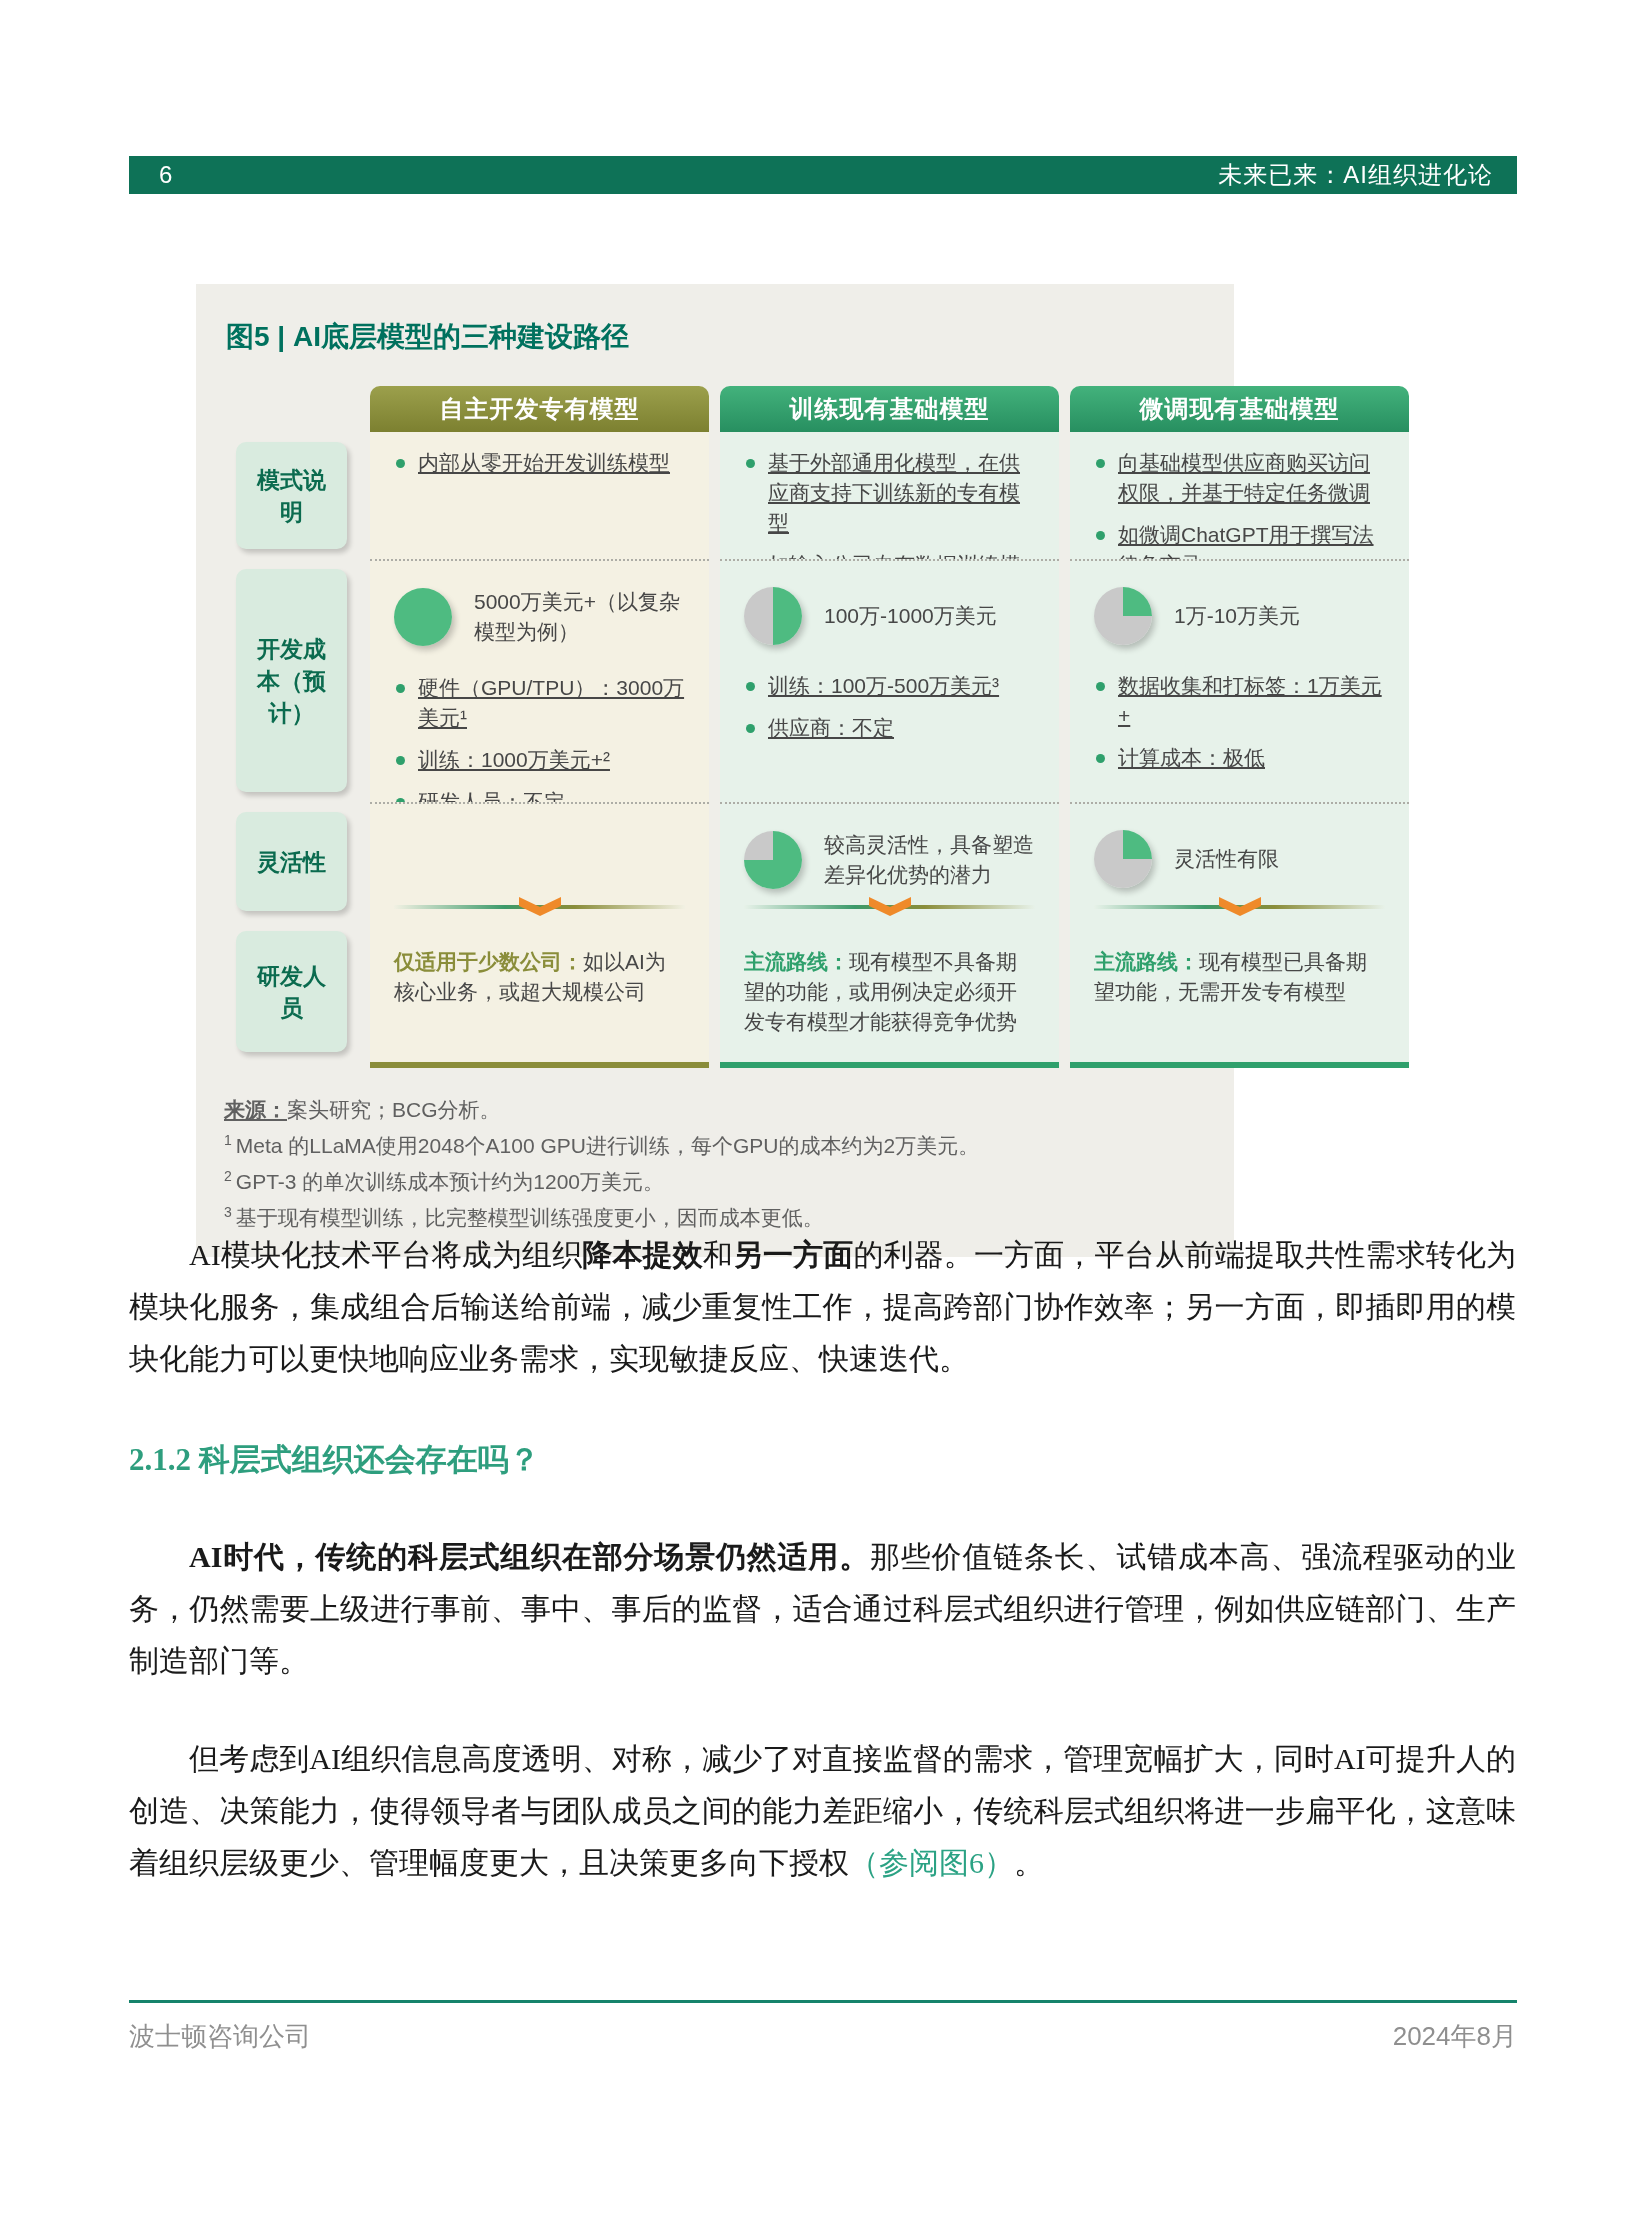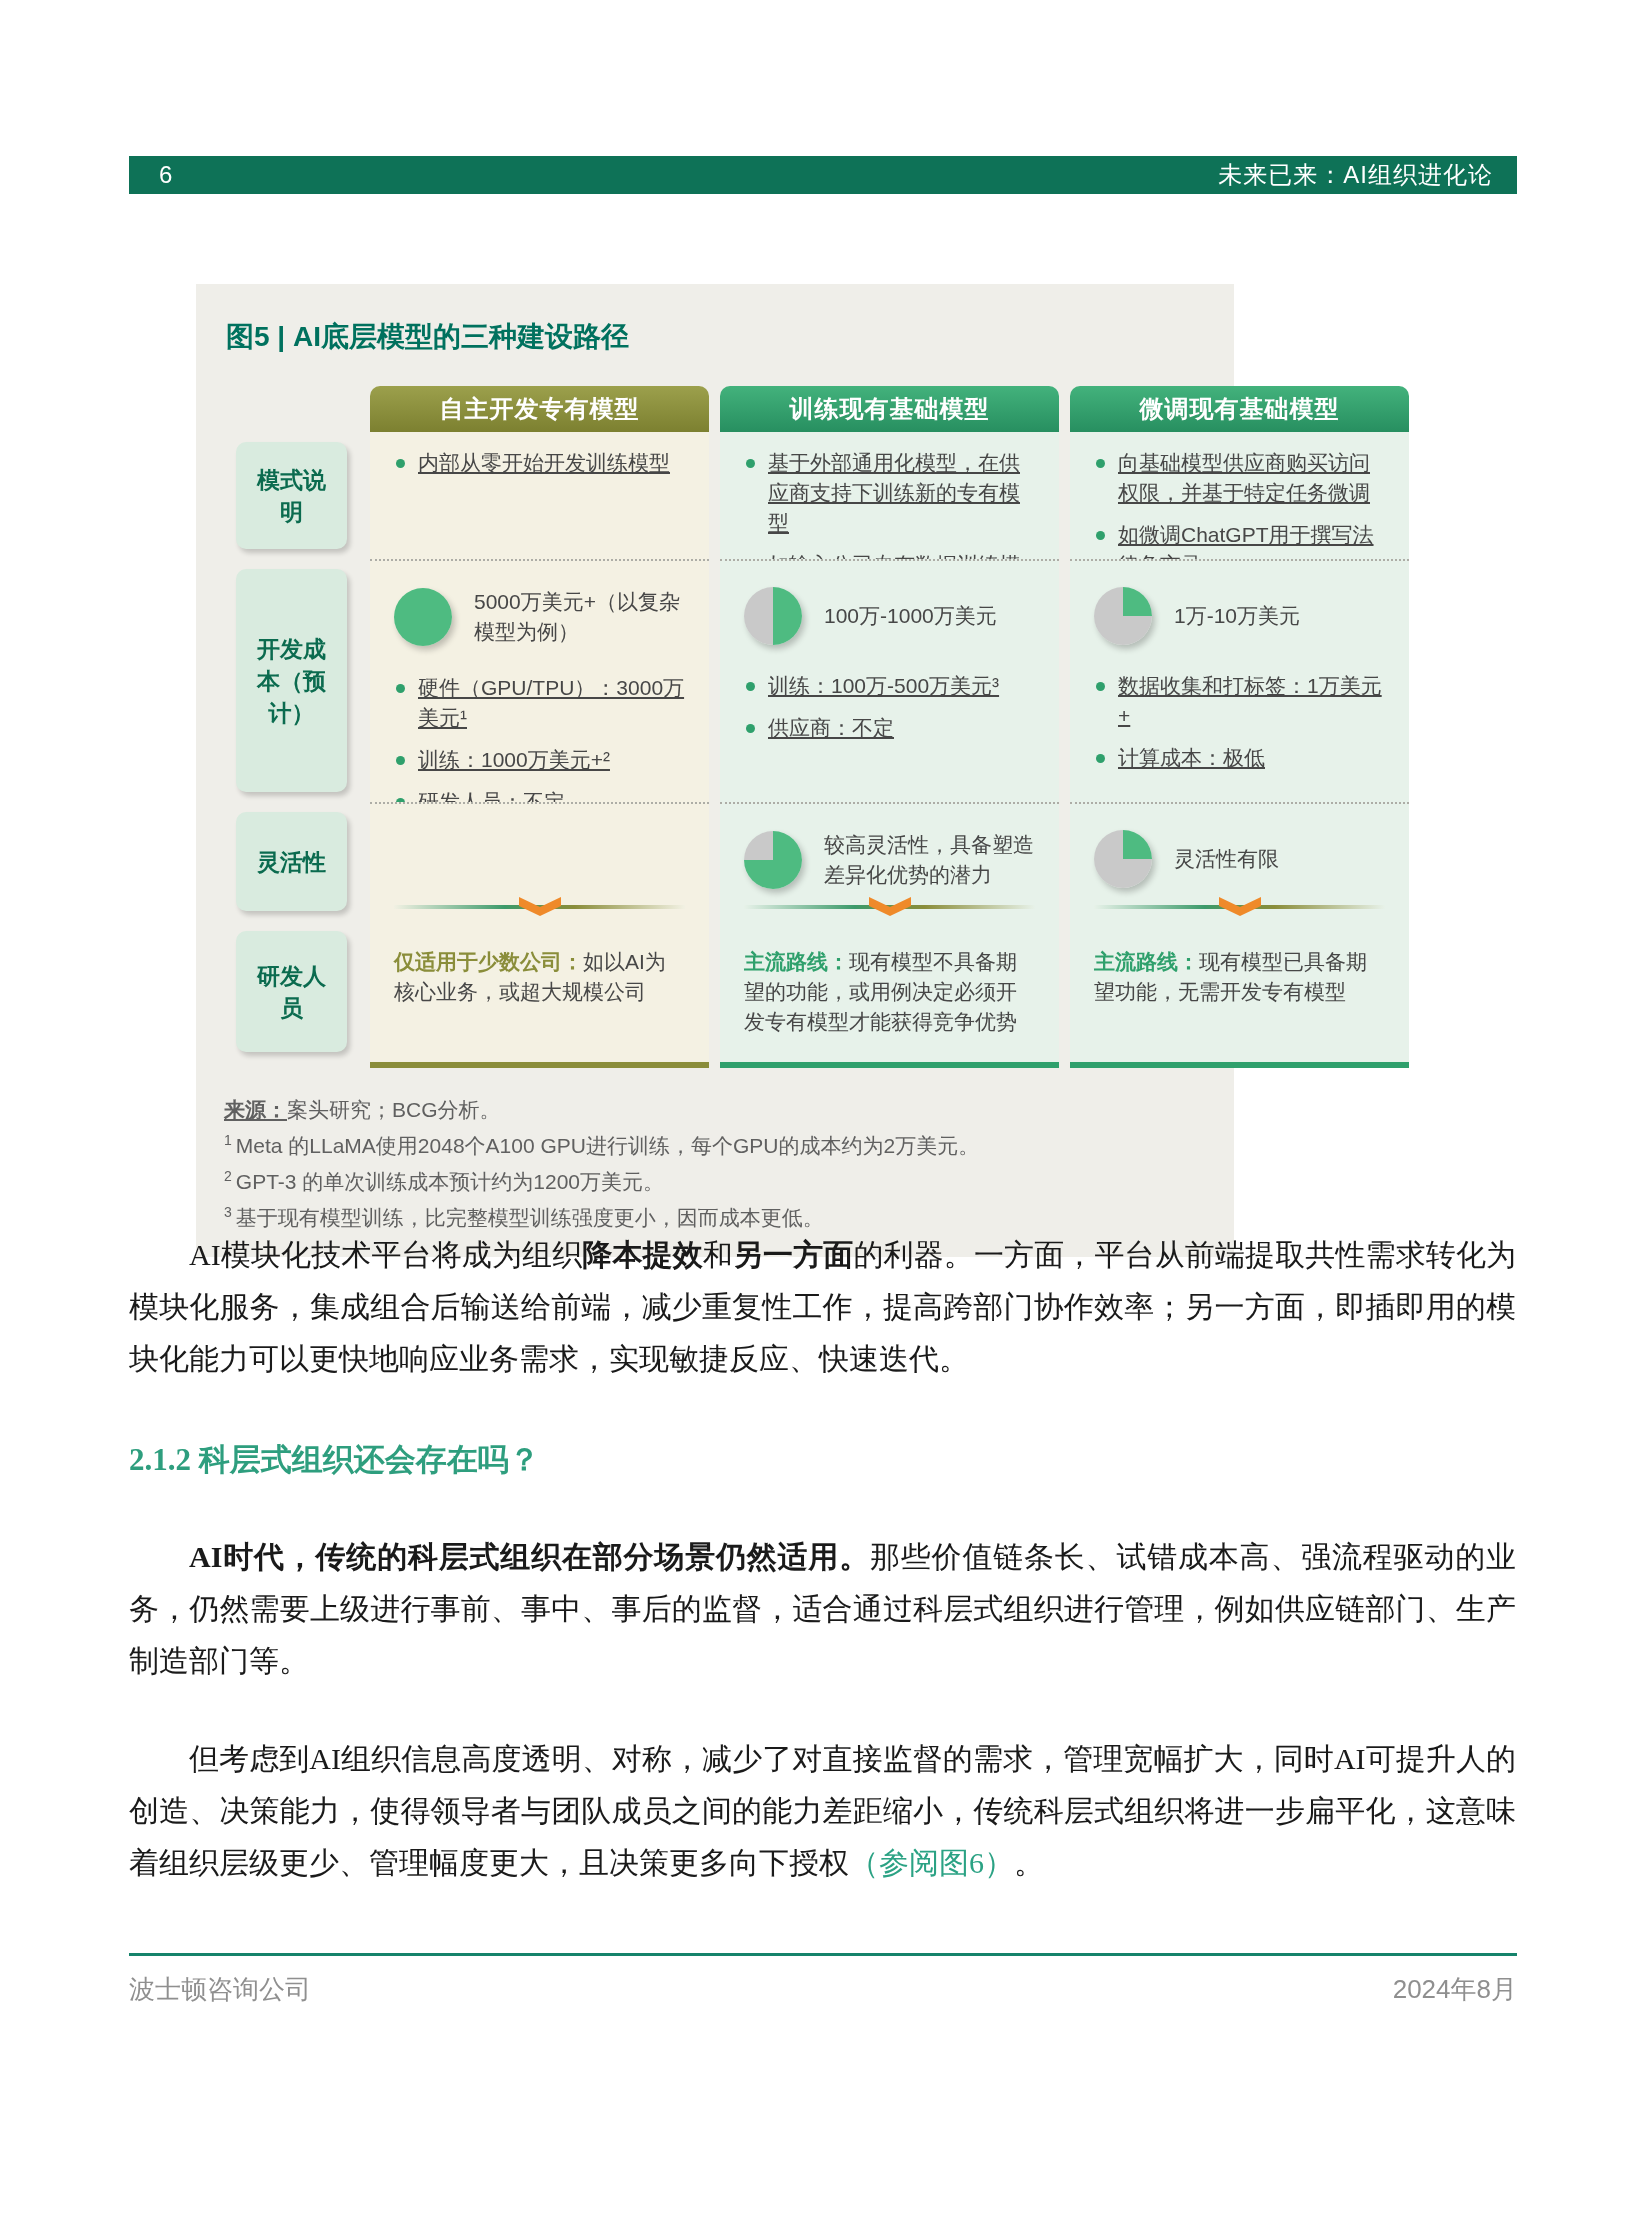--- a/index.html
+++ b/index.html
@@ -60,21 +60,21 @@
   .fig-notes sup{font-size:14px;margin-right:4px;}
   
   .content-body{position:absolute;top:1229px;left:129px;width:1387px;
     font-family:"Liberation Serif","DejaVu Serif",serif;color:#1A1A1A;}
   .para{font-size:30px;line-height:52px;text-align:justify;text-indent:2em;}
   .para b{font-weight:bold;}
   .section-heading{color:var(--heading-teal);font-size:31px;font-weight:bold;margin:54px 0 50px 0;}
   .para + .para{margin-top:46px;}
   .xref{color:var(--link-teal);text-decoration:none;}
   
-  .footer{position:absolute;top:1953px;left:129px;right:129px;border-top:3px solid #15836B;
+  .footer{position:absolute;top:2000px;left:129px;right:129px;border-top:3px solid #15836B;
     display:flex;justify-content:space-between;padding-top:16px;color:var(--footer-gray);
     font-size:26px;font-family:"Liberation Sans","DejaVu Sans",sans-serif;}
 </style>
 </head>
 <body>
 
 <div class="page">
 
   <div class="header-bar">
     <span>6</span>

